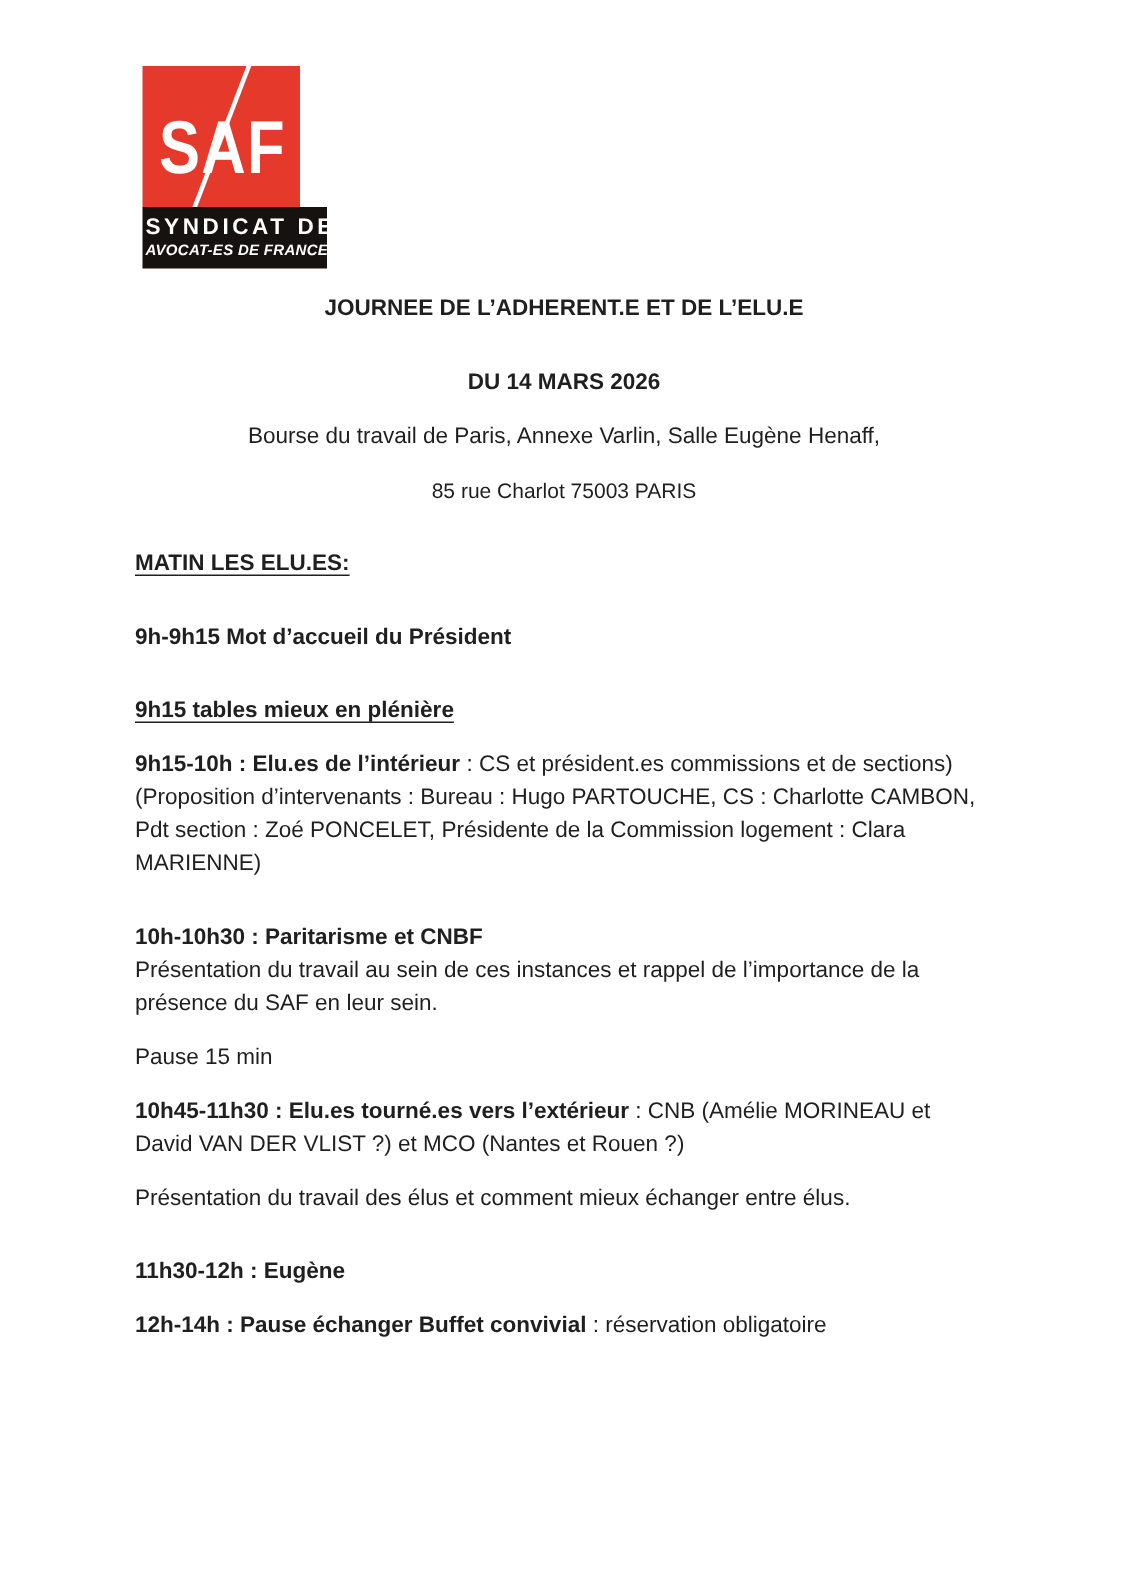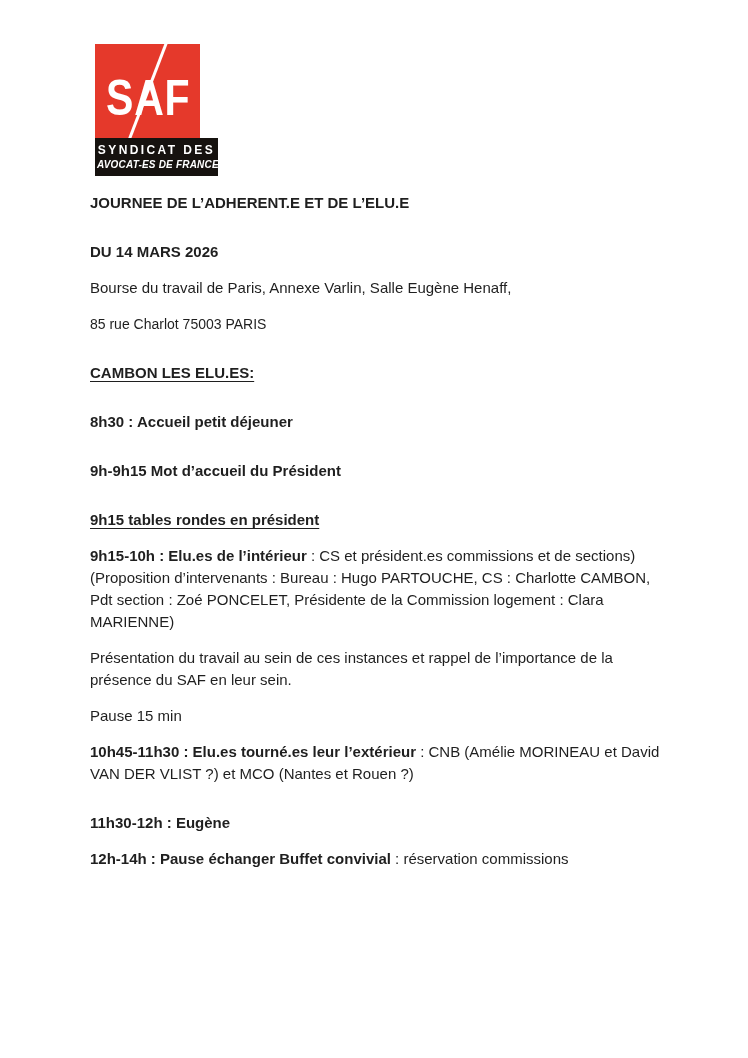--- a/index.html
+++ b/index.html
@@ -56,37 +56,37 @@
   }
   .logo-band {
     width: 123px;
     box-sizing: border-box;
     background: #16120f;
     color: #ffffff;
     text-align: center;
     padding: 5px 2px 6px;
   }
   .logo-band-line1 {
-    font-size: 12px;
+    font-size: 15px;
     font-weight: bold;
     letter-spacing: 2.4px;
     white-space: nowrap;
   }
   .logo-band-line2 {
     font-size: 10px;
     font-weight: bold;
     letter-spacing: 0.2px;
     margin-top: 2px;
     white-space: nowrap;
     font-style: italic;
   }
 
   
   p { margin: 0 0 14px; line-height: 22px; font-size: 15px; }
-  .center { text-align: left; }
+  .center { text-align: center; }
   .bold { font-weight: bold; margin-top: 27px; }
   .under { text-decoration: underline; text-underline-offset: 3px; }
   .small { font-size: 14px; }
   .mt-lg { margin-top: 36px; }
   .mt-md { margin-top: 16px; }
   .block-line { display: block; }
 </style>
 </head>
 <body>
 
@@ -104,35 +104,35 @@
   </div>
 
   <div>
     <p class="center bold mt-md">JOURNEE DE L’ADHERENT.E ET DE L’ELU.E</p>
     <p class="center bold">DU 14 MARS 2026</p>
     <p class="center">Bourse du travail de Paris, Annexe Varlin, Salle Eugène Henaff,</p>
     <p class="center small">85 rue Charlot 75003 PARIS</p>
   </div>
 
 
-  <p class="bold under">CAMBON LES ELU.ES:</p>
+  <p class="bold under">MATIN LES ELU.ES:</p>
 
-  <p class="bold">8h30 : Accueil petit déjeuner</p>
 
   <p class="bold">9h-9h15 Mot d’accueil du Président</p>
 
-  <p class="bold under">9h15 tables rondes en président</p>
+  <p class="bold under">9h15 tables mieux en plénière</p>
 
   <p><span class="bold">9h15-10h : Elu.es de l’intérieur</span><span> : CS et président.es commissions et de sections) (Proposition d’intervenants : Bureau : Hugo PARTOUCHE, CS : Charlotte CAMBON, Pdt section : Zoé PONCELET, Présidente de la Commission logement : Clara MARIENNE)</span></p>
 
 
-  <p><span>Présentation du travail au sein de ces instances et rappel de l’importance de la présence du SAF en leur sein.</span></p>
+  <p><span class="bold block-line">10h-10h30 : Paritarisme et CNBF</span><span>Présentation du travail au sein de ces instances et rappel de l’importance de la présence du SAF en leur sein.</span></p>
 
   <p>Pause 15 min</p>
 
-  <p><span class="bold">10h45-11h30 : Elu.es tourné.es leur l’extérieur</span><span> : CNB (Amélie MORINEAU et David VAN DER VLIST ?) et MCO (Nantes et Rouen ?)</span></p>
+  <p><span class="bold">10h45-11h30 : Elu.es tourné.es vers l’extérieur</span><span> : CNB (Amélie MORINEAU et David VAN DER VLIST ?) et MCO (Nantes et Rouen ?)</span></p>
 
+  <p>Présentation du travail des élus et comment mieux échanger entre élus.</p>
 
   <p class="bold">11h30-12h : Eugène</p>
 
-  <p><span class="bold">12h-14h : Pause échanger Buffet convivial</span><span> : réservation commissions</span></p>
+  <p><span class="bold">12h-14h : Pause échanger Buffet convivial</span><span> : réservation obligatoire</span></p>
 
 </div>
 
 </body></html>

